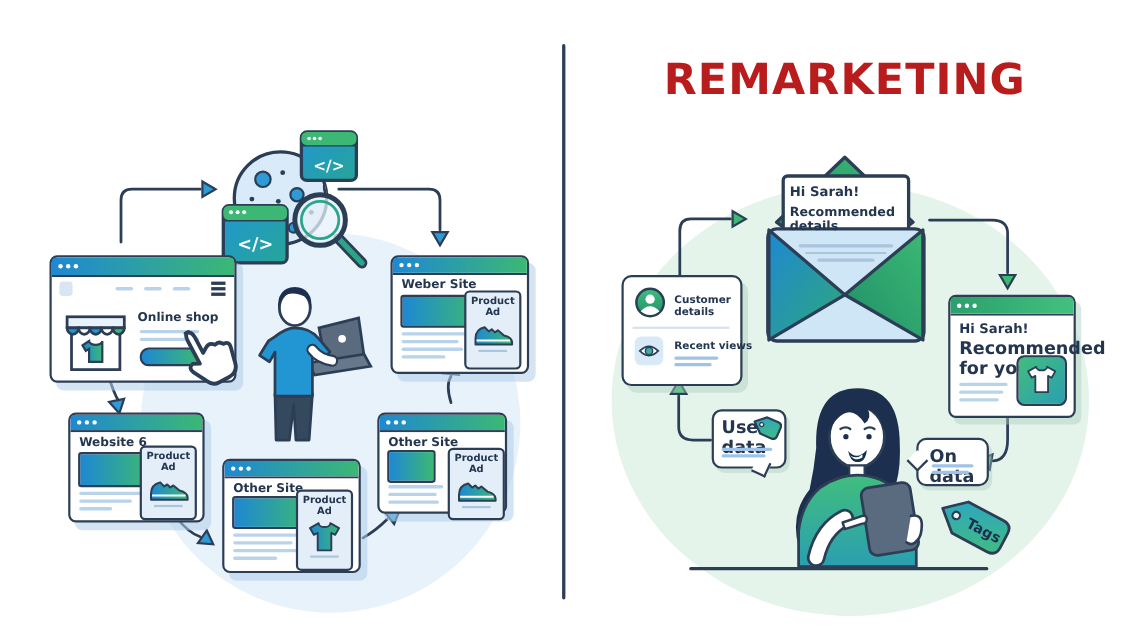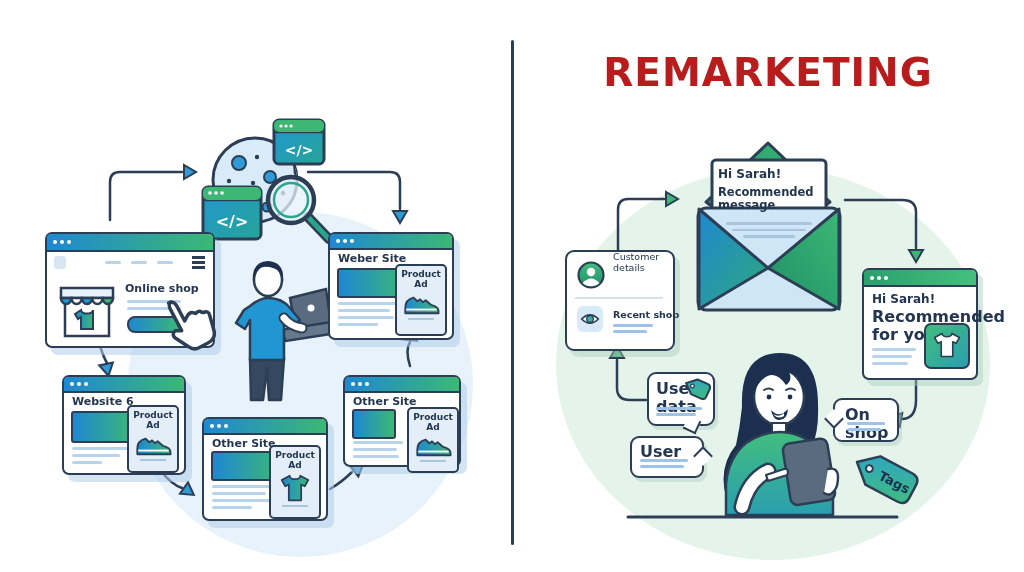--- a/index.html
+++ b/index.html
@@ -218,21 +218,21 @@
     <div class="tl" style="left:80px;top:66px;width:54px"></div>
     <div class="tl" style="left:80px;top:73px;width:54px"></div>
     <div class="pill" style="left:80px;top:82px;width:52px;height:13px"></div>
     <svg class="abs z5" style="left:112px;top:58px" width="58" height="64" viewBox="0 0 40 44">
       <g transform="rotate(-28 20 22)">
         <path d="M15,3 q4,0 4,5 v11 l3,-2 q3,-2 5,0 l1,1 q3,-1 4,1 l1,1 q4,0 3,4 l-2,9 q-1,7 -8,7 h-7 q-4,0 -6,-4 l-5,-9 q-2,-4 2,-5 l4,2 V8 q0,-5 3,-5 z" fill="#fff" stroke="#2c3e55" stroke-width="2.4" stroke-linejoin="round"></path>
       </g>
     </svg>
   </div>
 
-  <div class="bw" style="left:328px;top:232px;width:122px;height:104px">
+  <div class="bw" style="left:355px;top:232px;width:122px;height:104px">
     <div class="bw-head">
         <i class="dot"></i>
         <i class="dot"></i>
         <i class="dot"></i>
       </div>
     <div class="bw-title">Weber Site</div>
     <div class="banner" style="left:7px;top:34px;width:68px;height:26px"></div>
     <div class="tl" style="left:8px;top:68px;width:60px"></div>
     <div class="tl" style="left:8px;top:75px;width:52px"></div>
     <div class="tl" style="left:8px;top:82px;width:56px"></div>
@@ -312,40 +312,40 @@
 
   <svg class="abs z3" style="left:690px;top:140px" width="160" height="175" viewBox="0 0 160 175">
     <polygon points="78,3 140,62 78,108 16,62" fill="url(#gFlapR)" stroke="#2c3e55" stroke-width="3" stroke-linejoin="round"></polygon>
     <rect x="22" y="20" width="114" height="130" rx="4" fill="#fff" stroke="#2c3e55" stroke-width="3"></rect>
     <rect x="8" y="68" width="142" height="102" rx="8" fill="#cfe6f7" stroke="#2c3e55" stroke-width="3"></rect>
     <polygon points="9,69 78,128 9,169" fill="url(#gFlapL)" stroke="#2c3e55" stroke-width="3" stroke-linejoin="round"></polygon>
     <polygon points="149,69 78,128 149,169" fill="url(#gFlapR)" stroke="#2c3e55" stroke-width="3" stroke-linejoin="round"></polygon>
   </svg>
   <div class="letter-text">
     <div class="hi">Hi Sarah!</div>
-    <div class="msg">Recommended message</div>
+    <div class="msg">Recommended details</div>
     <div class="lline" style="width:86px;margin-top:10px"></div>
     <div class="lline" style="width:74px"></div>
     <div class="lline" style="width:52px"></div>
   </div>
 
   <div class="card" style="left:565px;top:250px;width:106px;height:97px">
     <svg class="abs" style="left:10px;top:9px" width="28" height="28" viewBox="0 0 28 28">
       <circle cx="14" cy="14" r="12.5" fill="url(#gAvatar)" stroke="#2c3e55" stroke-width="2.2"></circle>
       <circle cx="14" cy="11" r="4.2" fill="#fff"></circle>
       <path d="M5.5,22 q8.5,-9 17,0 a12.5,12.5 0 0 1 -17,0 z" fill="#fff"></path>
     </svg>
-    <div class="abs" style="left:46px;top:0;width:54px;font-size:9.5px;font-weight:400;line-height:1.15">Customer details</div>
+    <div class="abs" style="left:46px;top:16px;width:54px;font-size:9.5px;font-weight:700;line-height:1.15">Customer details</div>
     <div class="abs" style="left:8px;top:45px;width:88px;height:1.5px;background:#d9e2ec"></div>
     <div class="abs" style="left:10px;top:54px;width:26px;height:26px;background:#d8eaf8;border-radius:6px"></div>
     <svg class="abs" style="left:13px;top:60px" width="20" height="14" viewBox="0 0 24 16">
       <path d="M2,8 Q12,-2 22,8 Q12,18 2,8 z" fill="#fff" stroke="#2c3e55" stroke-width="2"></path>
       <circle cx="12" cy="8" r="4" fill="url(#gGreen)" stroke="#2c3e55" stroke-width="1.5"></circle>
     </svg>
-    <div class="abs" style="left:46px;top:57px;width:58px;font-size:9.5px;font-weight:700;white-space:nowrap">Recent shop</div>
+    <div class="abs" style="left:46px;top:57px;width:58px;font-size:9.5px;font-weight:700;white-space:nowrap">Recent views</div>
     <div class="tl g" style="left:46px;top:72px;width:40px"></div>
     <div class="tl g" style="left:46px;top:78px;width:34px"></div>
   </div>
 
   <div class="bw" style="left:862px;top:268px;width:112px;height:108px;box-shadow:5px 6px 0 rgba(173,203,190,0.45)">
     <div class="bw-head green" style="height:15px">
       <i class="dot"></i>
         <i class="dot"></i>
         <i class="dot"></i>
     </div>
@@ -390,29 +390,23 @@
       <g transform="rotate(24 14 12)">
         <path d="M2,12 L11,4 h11 q4,0 4,4 v8 q0,4 -4,4 H11 z" fill="url(#gGreen)" stroke="#2c3e55" stroke-width="2" stroke-linejoin="round"></path>
         <circle cx="9" cy="12" r="1.8" fill="#fff" stroke="#2c3e55" stroke-width="1.2"></circle>
       </g>
     </svg>
     <div class="tl g" style="left:7px;top:33px;width:46px"></div>
     <div class="tl g" style="left:7px;top:39px;width:40px"></div>
     <div class="tail br"></div>
   </div>
 
-  <div class="bubble" style="left:630px;top:436px;width:70px;height:38px">
-    <div class="txt" style="left:8px;top:5px">User</div>
-    <div class="tl g" style="left:8px;top:21px;width:48px"></div>
-    <div class="tl g" style="left:8px;top:27px;width:44px"></div>
-    <div class="tail r"></div>
-  </div>
 
   <div class="bubble" style="left:833px;top:398px;width:62px;height:40px">
-    <div class="txt" style="left:10px;top:6px">On shop</div>
+    <div class="txt" style="left:10px;top:6px">On data</div>
     <div class="tl g" style="left:12px;top:22px;width:38px"></div>
     <div class="tl g" style="left:12px;top:28px;width:34px"></div>
     <div class="tail l"></div>
   </div>
 
   <svg class="abs z4" style="left:845px;top:448px" width="90" height="66" viewBox="0 0 90 66">
     <g transform="rotate(28 42 30)">
       <path d="M8,30 L26,14 h36 q9,0 9,9 v14 q0,9 -9,9 H26 z" fill="url(#gGreen)" stroke="#2c3e55" stroke-width="2.5" stroke-linejoin="round"></path>
       <circle cx="22" cy="30" r="3.4" fill="#e9f7f0" stroke="#2c3e55" stroke-width="2"></circle>
       <text x="34" y="35" font-size="13" font-weight="bold" fill="#1d2f4e" font-family="DejaVu Sans,sans-serif">Tags</text>

